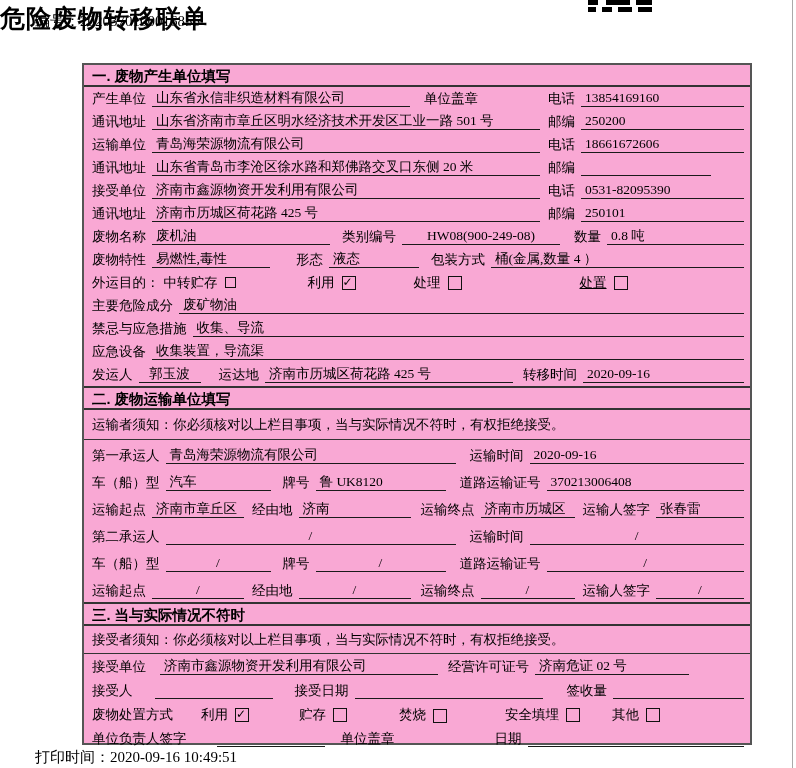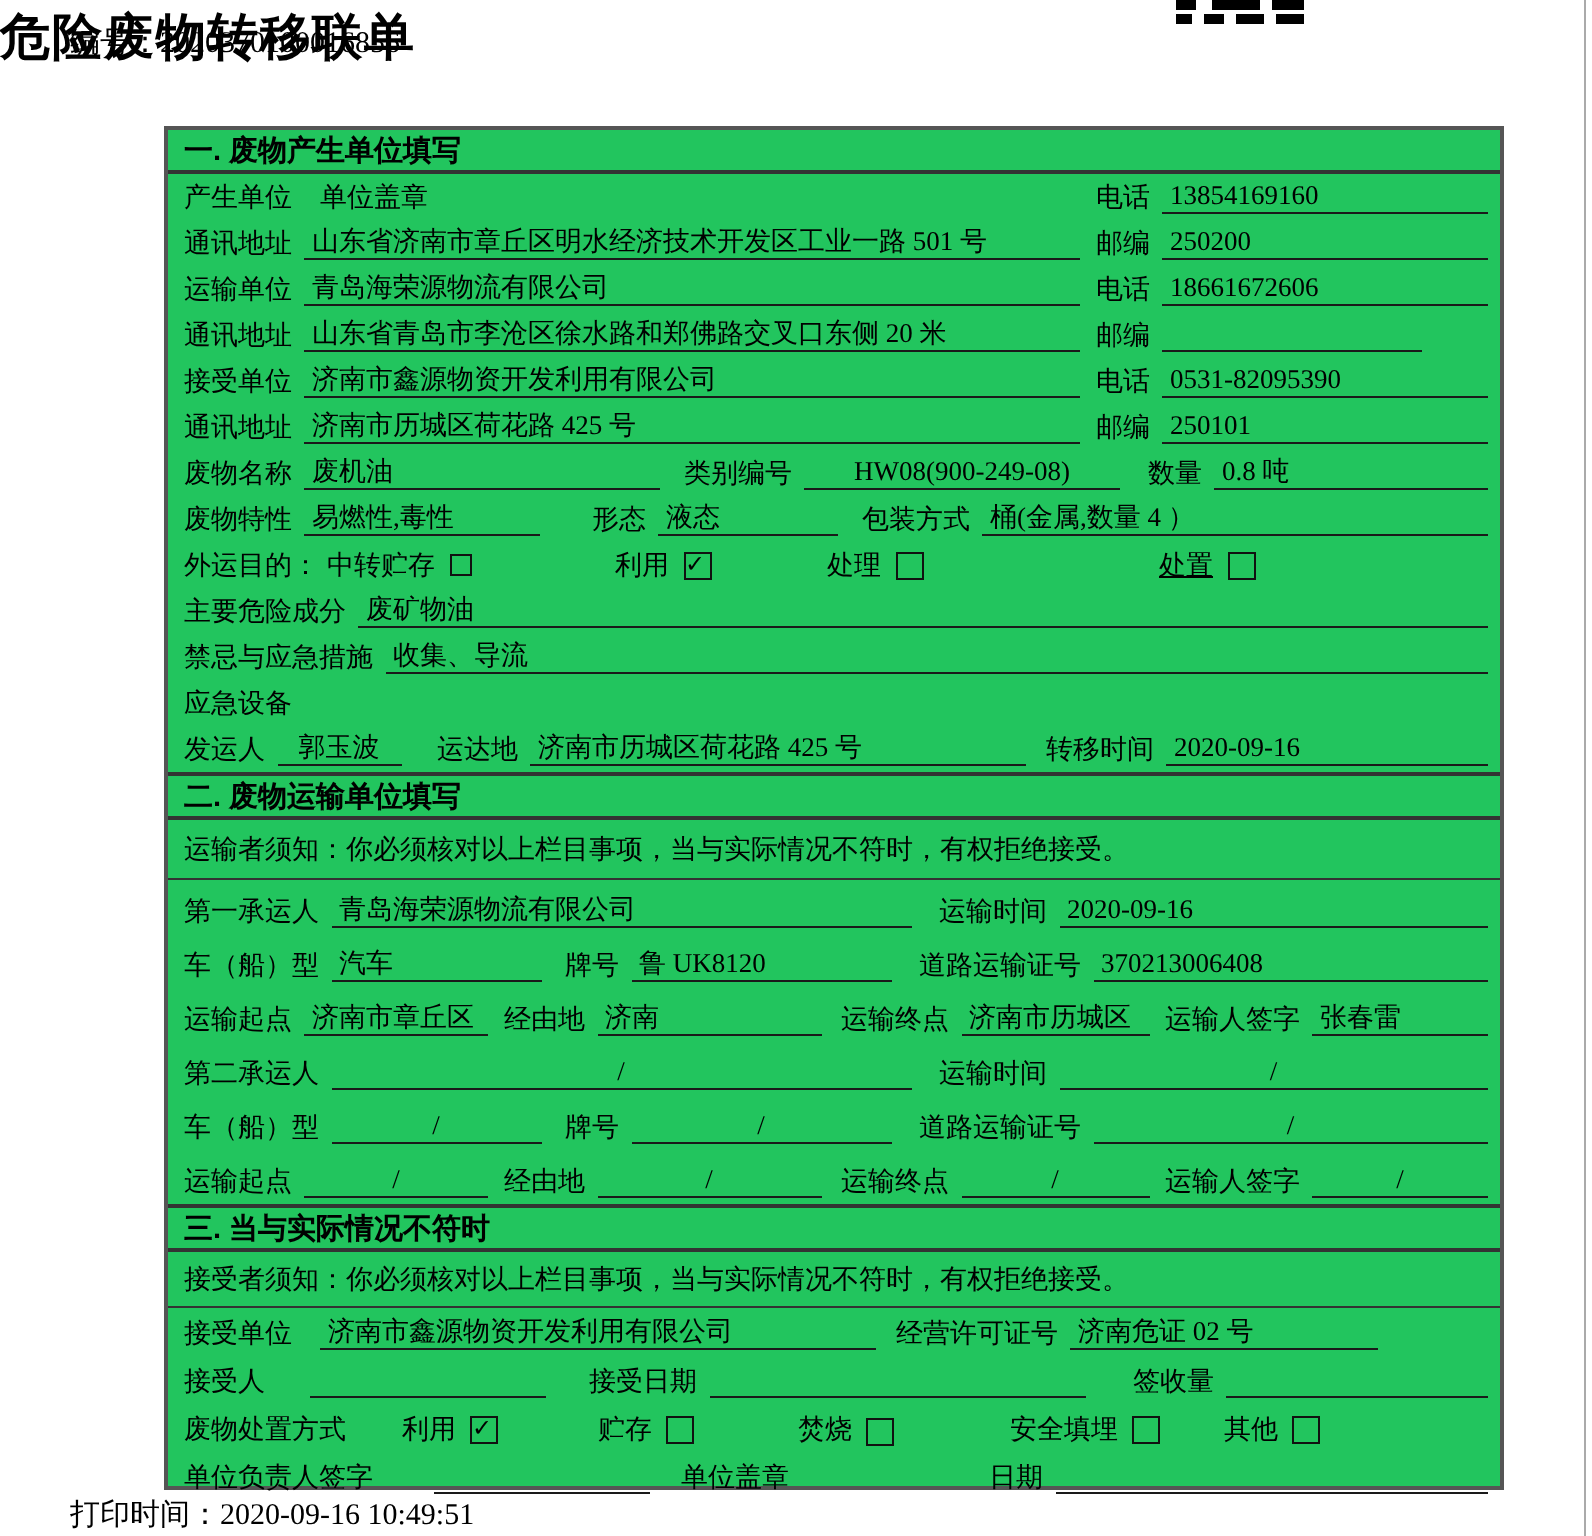--- a/index.html
+++ b/index.html
@@ -11,21 +11,21 @@
 
   
   .doc-number{position:absolute;left:35px;top:12px;font-size:15px;white-space:nowrap;}
   .doc-title{position:absolute;left:0;right:0;top:2px;
     font-family:"Liberation Sans",sans-serif;font-weight:bold;font-size:25px;letter-spacing:1px;}
   .qr{position:absolute;top:0;right:144px;width:64px;height:12px;}
   .qr div{position:absolute;background:#000;}
 
   
   .form{position:absolute;left:82px;top:63px;width:670px;height:682px;
-    border:2px solid #555;box-sizing:border-box;background:#22c55e;}
+    border:2px solid #555;box-sizing:border-box;background:#f9a8d4;}
   .sec-h{height:22px;line-height:22px;font-weight:bold;font-size:14.5px;padding-left:8px;
     font-family:"Liberation Sans",sans-serif;border-bottom:2px solid #333;box-sizing:border-box;}
   .sec-h.mid{border-top:2px solid #333;height:24px;line-height:22px;}
   .notice{height:30px;display:flex;align-items:center;padding-left:8px;font-size:13.5px;
     border-bottom:1.5px solid #333;box-sizing:border-box;}
   .row{display:flex;align-items:flex-end;height:23px;padding:0 6px 3px 8px;
     font-size:13.5px;box-sizing:border-box;line-height:1.2;}
   .row.h27{height:27px;}
   .row.h24{height:24px;}
   .lbl{white-space:nowrap;flex:none;}
@@ -63,20 +63,21 @@
   <div style="left:30px;top:7px;width:14px;height:5px;"></div>
   <div style="left:50px;top:7px;width:14px;height:5px;"></div>
 </div>
 
 <div class="form">
 
   <div class="sec-h">一. 废物产生单位填写</div>
 
   <div class="row">
     <span class="lbl">产生单位</span>
+    <span class="v" style="width:258px;">山东省永信非织造材料有限公司</span>
     <span class="lbl" style="margin-left:14px;">单位盖章</span>
     <span class="sp"></span>
     <span class="lbl">电话</span>
     <span class="v" style="width:163px;">13854169160</span>
   </div>
 
   <div class="row">
     <span class="lbl">通讯地址</span>
     <span class="v vflex" style="margin-right:8px;">山东省济南市章丘区明水经济技术开发区工业一路 501 号</span>
     <span class="lbl">邮编</span>
@@ -154,20 +155,21 @@
     <span class="v vflex">废矿物油</span>
   </div>
 
   <div class="row">
     <span class="lbl">禁忌与应急措施</span>
     <span class="v vflex">收集、导流</span>
   </div>
 
   <div class="row">
     <span class="lbl">应急设备</span>
+    <span class="v vflex">收集装置，导流渠</span>
   </div>
 
   <div class="row">
     <span class="lbl">发运人</span>
     <span class="v" style="width:62px;text-align:center;">郭玉波</span>
     <span class="lbl" style="margin-left:18px;">运达地</span>
     <span class="v" style="width:248px;">济南市历城区荷花路 425 号</span>
     <span class="lbl" style="margin-left:10px;">转移时间</span>
     <span class="v vflex">2020-09-16</span>
   </div>

